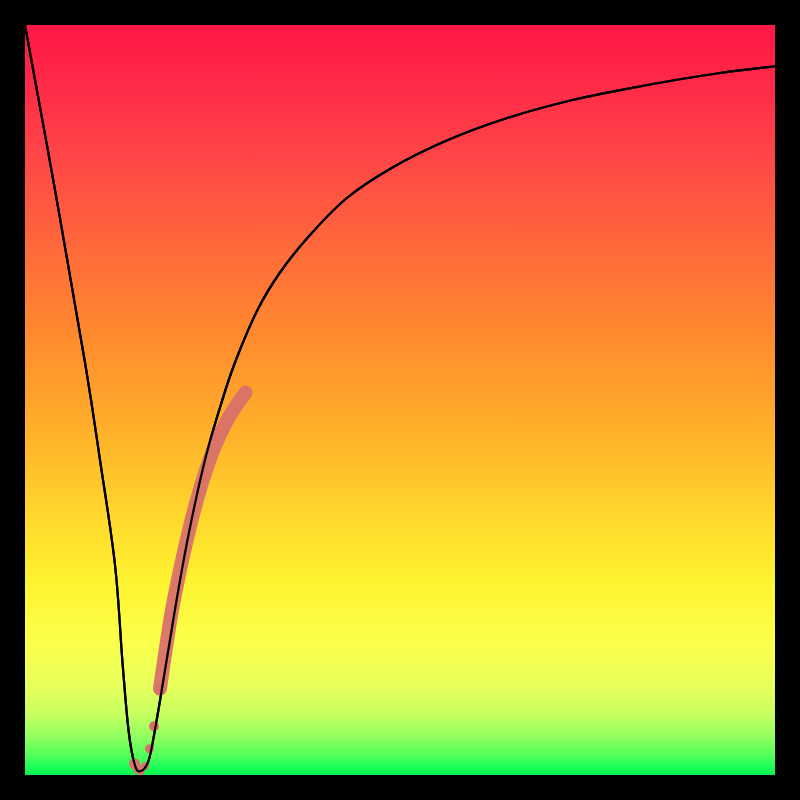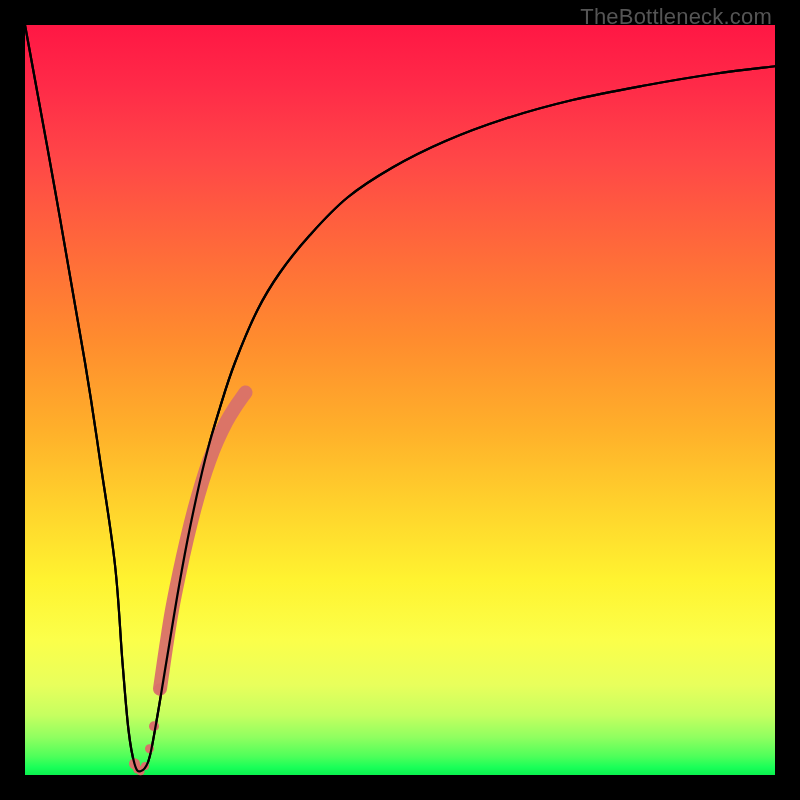--- a/index.html
+++ b/index.html
@@ -60,21 +60,20 @@
     width: 750px;
     height: 750px;
     overflow: visible;
   }
 </style>
 </head>
 <body>
 
 <div class="frame">
 
-  <div class="watermark">TheBottleneck.com</div>
 
   <div class="plot">
     <svg class="curve" viewBox="0 0 750 750" preserveAspectRatio="none">
       <path id="main-curve" fill="none" stroke="#000" stroke-width="2.2" stroke-linecap="round" stroke-linejoin="round" d="M 0.00 0.00 C 5.40 29.70, 19.20 104.25, 30.00 165.00 C 40.80 225.75, 51.90 288.90, 60.00 337.50 C 68.10 386.10, 69.60 398.55, 75.00 435.00 C 80.40 471.45, 85.95 503.55, 90.00 540.00 C 94.05 576.45, 95.07 607.80, 97.50 637.50 C 99.93 667.20, 101.34 686.77, 103.50 705.00 C 105.66 723.23, 107.34 731.33, 109.50 738.75 C 111.66 746.17, 112.94 746.92, 115.50 746.25 C 118.06 745.58, 120.92 743.77, 123.75 735.00 C 126.58 726.23, 127.88 716.40, 131.25 697.50 C 134.63 678.60, 138.45 654.30, 142.50 630.00 C 146.55 605.70, 149.70 585.45, 153.75 562.50 C 157.80 539.55, 160.28 525.45, 165.00 502.50 C 169.72 479.55, 174.60 456.60, 180.00 435.00 C 185.40 413.40, 189.60 400.05, 195.00 382.50 C 200.40 364.95, 203.25 355.05, 210.00 337.50 C 216.75 319.95, 224.40 301.20, 232.50 285.00 C 240.60 268.80, 245.55 261.00, 255.00 247.50 C 264.45 234.00, 272.85 223.50, 285.00 210.00 C 297.15 196.50, 307.65 184.65, 322.50 172.50 C 337.35 160.35, 349.95 152.63, 367.50 142.50 C 385.05 132.38, 399.75 125.03, 420.00 116.25 C 440.25 107.47, 457.05 101.17, 480.00 93.75 C 502.95 86.33, 521.85 81.08, 547.50 75.00 C 573.15 68.92, 596.85 64.72, 622.50 60.00 C 648.15 55.27, 667.05 52.13, 690.00 48.75 C 712.95 45.38, 739.20 42.60, 750.00 41.25"></path>
       <path id="hot-under" fill="none" stroke="#d9716a" stroke-width="14" stroke-linecap="round" stroke-linejoin="round" opacity="0.95" d="M 135.00 663.75 C 136.08 656.33, 138.84 636.67, 141.00 622.50 C 143.16 608.33, 144.57 598.50, 147.00 585.00 C 149.43 571.50, 151.80 560.33, 154.50 547.50 C 157.20 534.67, 159.30 525.23, 162.00 513.75 C 164.70 502.27, 166.80 493.88, 169.50 483.75 C 172.20 473.63, 174.30 466.27, 177.00 457.50 C 179.70 448.73, 181.80 442.43, 184.50 435.00 C 187.20 427.57, 189.03 423.00, 192.00 416.25 C 194.97 409.50, 197.76 403.57, 201.00 397.50 C 204.24 391.43, 206.49 387.90, 210.00 382.50 C 213.51 377.10, 218.61 370.20, 220.50 367.50"></path>
       <g id="hot-dots">
           <circle cx="109.50" cy="738.75" r="5.5" fill="#d9716a"></circle>
           <circle cx="112.50" cy="744.00" r="4.5" fill="#d9716a"></circle>
           <circle cx="115.50" cy="746.25" r="4" fill="#d9716a"></circle>
           <circle cx="120.00" cy="741.00" r="4" fill="#d9716a"></circle>

